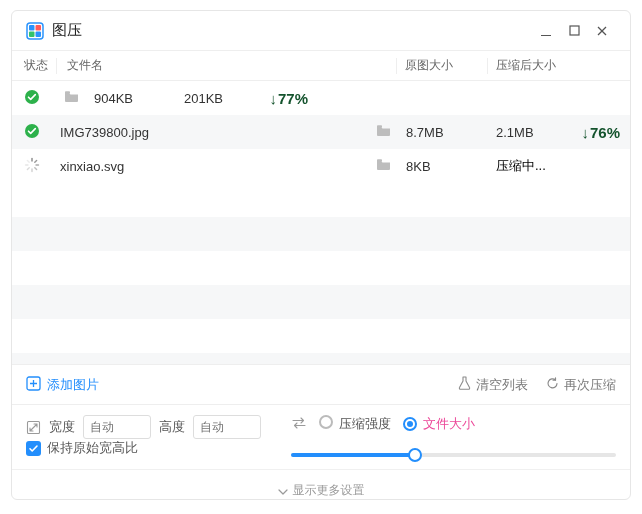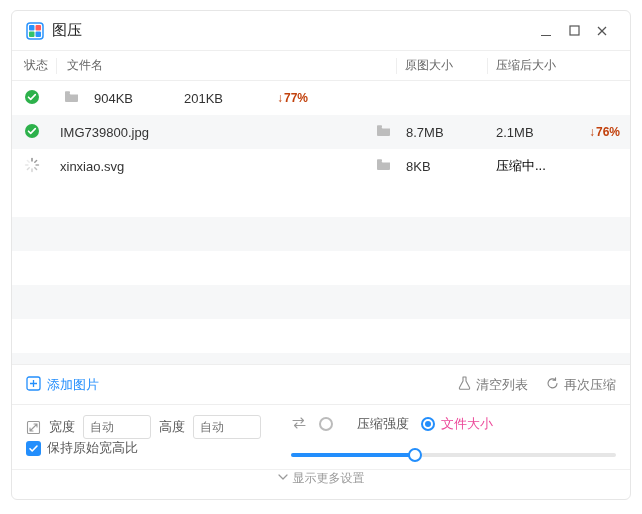--- a/index.html
+++ b/index.html
@@ -24,21 +24,21 @@
   .col-pct    { width: 52px; text-align: right; padding-right: 10px; }
   .divider { width: 1px; height: 16px; background: #eee; }
 
   .rows { flex: 0 0 auto; }
   .row { display: flex; align-items: center; height: 34px; font-size: 13px; color: #333; }
   .row.alt { background: #f6f7f8; }
   .status-ok { display: inline-flex; width: 16px; height: 16px; }
   .status-spin { display: inline-flex; width: 16px; height: 16px; animation: spin 1.2s linear infinite; }
   @keyframes spin { to { transform: rotate(360deg); } }
   .folder-icon { color: #9a9a9a; }
-  .pct-down { color: #c2410c; font-weight: 600; font-size: 12px; }
+  .pct-down { color: #14532d; font-weight: 600; font-size: 15px; }
   .pct-down .arrow { margin-right: 1px; }
   .muted { color: #000000; }
 
   .filler { flex: 1; background: repeating-linear-gradient( #ffffff 0, #ffffff 34px, #f6f7f8 34px, #f6f7f8 68px ); }
 
   
   .actionbar { height: 40px; display: flex; align-items: center; padding: 0 14px; border-top: 1px solid #eee; color: #238efc; font-size: 13px; }
   .actionbar .link { display: inline-flex; align-items: center; gap: 6px; cursor: pointer; }
   .actionbar .spacer { flex: 1; }
   .actionbar .grey-link { color: #7a7a7a; display: inline-flex; align-items: center; gap: 5px; cursor: pointer; margin-left: 18px; }
@@ -57,21 +57,21 @@
   .radiorow { display: flex; align-items: center; gap: 12px; }
   .radio { width: 14px; height: 14px; border-radius: 50%; border: 2px solid #bbb; display: inline-block; position: relative; }
   .radio.selected { border-color: #238efc; }
   .radio.selected::after { content: ""; position: absolute; inset: 2px; border-radius: 50%; background: #238efc; }
   .radio-label.selected { color: #ec4899; }
   .slider-wrap { position: relative; height: 16px; display: flex; align-items: center; }
   .slider-track { flex: 1; height: 4px; background: #e6e6e6; border-radius: 2px; position: relative; }
   .slider-fill { position: absolute; left: 0; top: 0; bottom: 0; width: 38%; background: #238efc; border-radius: 2px; }
   .slider-thumb { position: absolute; left: 38%; top: 50%; width: 14px; height: 14px; background: #fff; border: 2px solid #238efc; border-radius: 50%; transform: translate(-50%, -50%); }
 
-  .showmore { height: 30px; display: flex; align-items: flex-start; justify-content: center; color: #9a9a9a; font-size: 12px; gap: 5px; border-top: 1px solid #f0f0f0; cursor: pointer; }
+  .showmore { height: 30px; display: flex; align-items: flex-end; justify-content: center; color: #9a9a9a; font-size: 12px; gap: 5px; border-top: 1px solid #f0f0f0; cursor: pointer; }
 </style>
 </head>
 <body>
 
 <div class="window">
 
   <div class="titlebar">
     <span class="app-icon">
       <svg width="18" height="18" viewBox="0 0 18 18">
         <rect x="1" y="1" width="16" height="16" rx="3" fill="#fff" stroke="#2a93fc" stroke-width="1.5"></rect>
@@ -251,21 +251,21 @@
     </div>
 
     <div class="settings-right">
       <div class="radiorow">
         <span style="color:#9a9a9a">
           <svg width="16" height="14" viewBox="0 0 16 14">
               <path d="M2 4.5 h10 M10 2 l2.5 2.5 L10 7" fill="none" stroke="#9a9a9a" stroke-width="1.1" stroke-linecap="round" stroke-linejoin="round"></path>
               <path d="M14 9.5 h-10 M6 7 l-2.5 2.5 L6 12" fill="none" stroke="#9a9a9a" stroke-width="1.1" stroke-linecap="round" stroke-linejoin="round"></path>
             </svg>
         </span>
-        <span style="display:inline-flex;align-items:center;gap:24px">
+        <span style="display:inline-flex;gap:6px">
           <span class="radio"></span>
           <span class="radio-label">压缩强度</span>
         </span>
         <span style="display:inline-flex;align-items:center;gap:6px">
           <span class="radio selected"></span>
           <span class="radio-label selected">文件大小</span>
         </span>
       </div>
       <div class="slider-wrap">
         <div class="slider-track">

